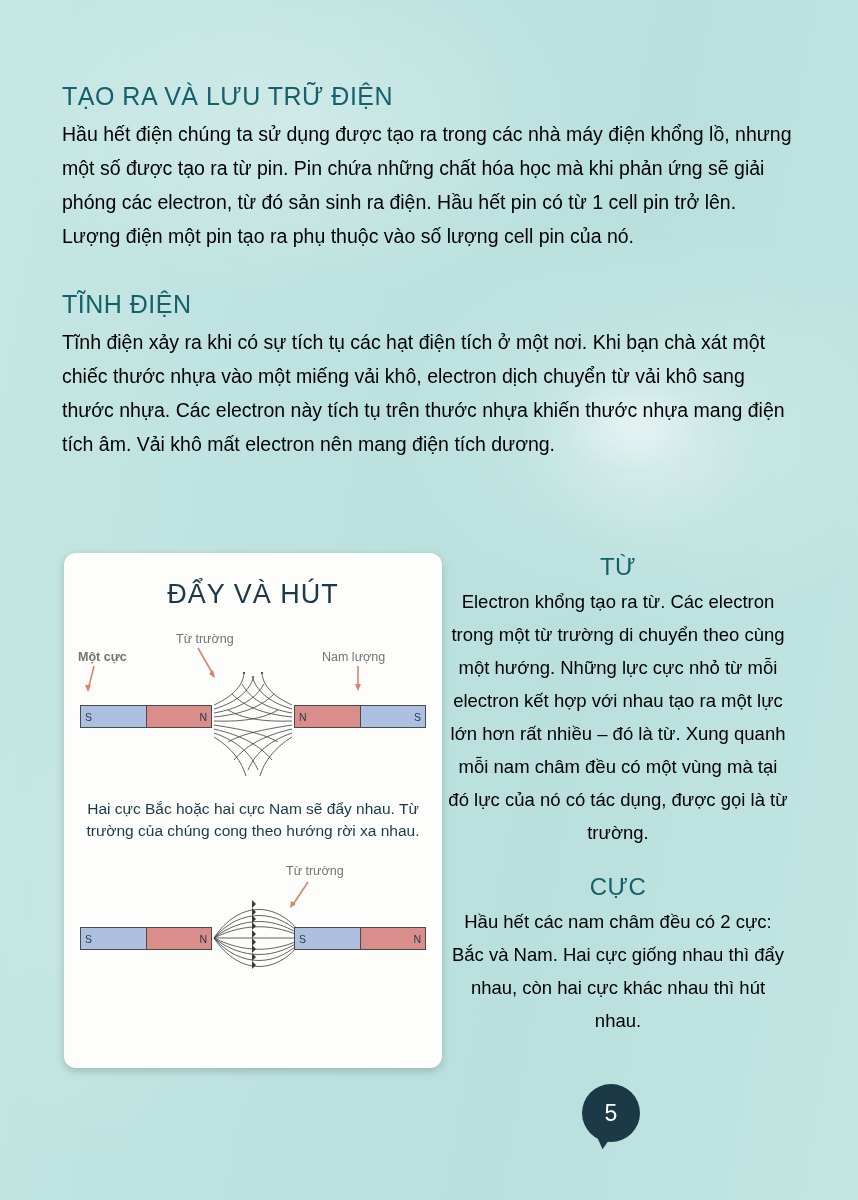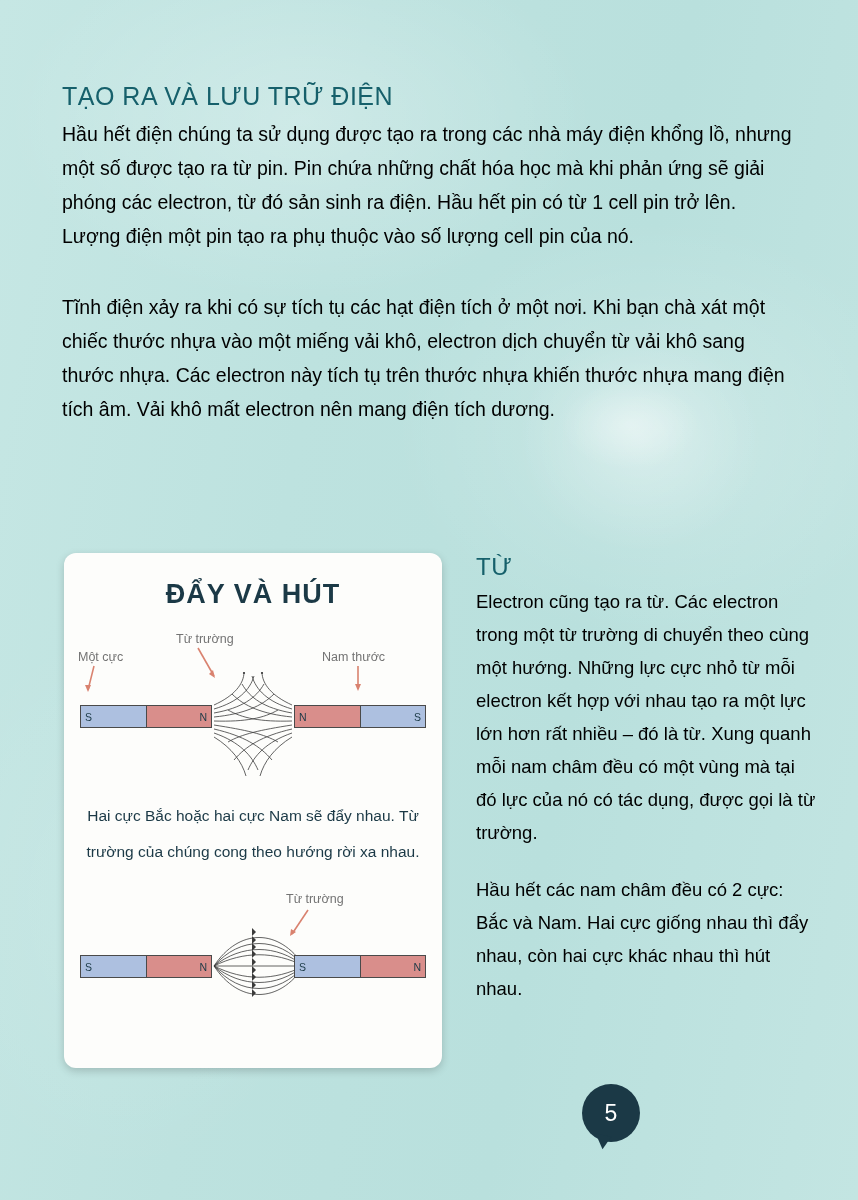--- a/index.html
+++ b/index.html
@@ -83,37 +83,37 @@
     height: 515px;
     background: #fdfdfb;
     border-radius: 12px;
     box-shadow: 0 3px 9px rgba(0,0,0,0.18);
   }
   .card-title {
     text-align: center;
     font-size: 27px;
     color: #1b3946;
     letter-spacing: 1px;
-    font-weight: 700;
+    font-weight: 400;
     margin: 26px 0 0 0;
     text-transform: uppercase;
   }
   .diagram {
     position: relative;
     width: 378px;
   }
   .dg-label {
     position: absolute;
     font-size: 12.5px;
     color: #737373;
     white-space: nowrap;
   }
   .caption {
     font-size: 15.5px;
-    line-height: 36px;
+    line-height: 22px;
     text-align: center;
     color: #1b3946;
     margin: 8px;
     padding: 0 12px;
   }
 
   
   .magnet {
     position: absolute;
     height: 23px;
@@ -143,23 +143,24 @@
     font-size: 10.5px;
     padding-right: 4px;
     box-sizing: border-box;
   }
   .mag-n.left-label { justify-content: flex-start; padding-left: 4px; padding-right: 0; }
   .mag-s.right-label { justify-content: flex-end; padding-right: 4px; padding-left: 0; border-right: none; border-left: 1.2px solid #4a4a4a; }
 
   
   #right-col {
     position: absolute;
-    left: 476px;
+    left: 448px;
     top: 553px;
     width: 340px;
+    text-align: center;
   }
   #right-col h1.section-title { font-size: 24px; margin-bottom: 4px; }
   #right-col p.body-text { font-size: 18.5px; line-height: 33px; }
   .gap { height: 24px; }
 
   
   .page-number {
     position: absolute;
     right: 42px;
     bottom: 58px;
@@ -193,31 +194,32 @@
 <div class="sheen2"></div>
 
 <div class="content">
 
   <div id="top-block">
     <h1 class="section-title">TẠO RA VÀ LƯU TRỮ ĐIỆN</h1>
     <p class="body-text">Hầu hết điện chúng ta sử dụng được tạo ra trong các nhà máy điện khổng lồ, nhưng một số được tạo ra từ pin. Pin chứa những chất hóa học mà khi phản ứng sẽ giải phóng các electron, từ đó sản sinh ra điện. Hầu hết pin có từ 1 cell pin trở lên. Lượng điện một pin tạo ra phụ thuộc vào số lượng cell pin của nó.</p>
   </div>
 
   <div id="static-block">
+    <h1 class="section-title">TĨNH ĐIỆN</h1>
     <p class="body-text">Tĩnh điện xảy ra khi có sự tích tụ các hạt điện tích ở một nơi. Khi bạn chà xát một chiếc thước nhựa vào một miếng vải khô, electron dịch chuyển từ vải khô sang thước nhựa. Các electron này tích tụ trên thước nhựa khiến thước nhựa mang điện tích âm. Vải khô mất electron nên mang điện tích dương.</p>
   </div>
 
   <div class="card">
     <h2 class="card-title">ĐẨY VÀ HÚT</h2>
 
     <div class="diagram" style="height:190px;">
 
-      <span class="dg-label" style="left:14px; top:40px;">Một cực</span>
+      <span class="dg-label" style="left:14px; top:40px;font-weight:bold;">Một cực</span>
       <span class="dg-label" style="left:112px; top:22px;">Từ trường</span>
-      <span class="dg-label" style="left:258px; top:40px;">Nam thước</span>
+      <span class="dg-label" style="left:258px; top:40px;">Nam lượng</span>
 
       <svg width="378" height="190" style="position:absolute; left:0; top:0;">
 
         <path d="M30 56 L24 80" stroke="#d9826f" stroke-width="1.6" fill="none"></path>
         <path d="M24 82 l-3 -7 l6 0 z" fill="#d9826f"></path>
 
         <path d="M134 38 L150 66" stroke="#d9826f" stroke-width="1.6" fill="none"></path>
         <path d="M151 68 l-6 -4 l4 -4 z" fill="#d9826f"></path>
 
         <path d="M294 56 L294 78" stroke="#d9826f" stroke-width="1.6" fill="none"></path>
@@ -305,24 +307,25 @@
         <span class="mag-s">S</span>
         <span class="mag-n">N</span>
       </div>
     </div>
 
   </div>
 
   <div id="right-col">
     <div>
       <h1 class="section-title">TỪ</h1>
-      <p class="body-text">Electron cũng tạo ra từ. Các electron trong một từ trường di chuyển theo cùng một hướng. Những lực cực nhỏ từ mỗi electron kết hợp với nhau tạo ra một lực lớn hơn rất nhiều – đó là từ. Xung quanh mỗi nam châm đều có một vùng mà tại đó lực của nó có tác dụng, được gọi là từ trường.</p>
+      <p class="body-text">Electron khổng tạo ra từ. Các electron trong một từ trường di chuyển theo cùng một hướng. Những lực cực nhỏ từ mỗi electron kết hợp với nhau tạo ra một lực lớn hơn rất nhiều – đó là từ. Xung quanh mỗi nam châm đều có một vùng mà tại đó lực của nó có tác dụng, được gọi là từ trường.</p>
     </div>
     <div class="gap"></div>
     <div>
+      <h1 class="section-title">CỰC</h1>
       <p class="body-text">Hầu hết các nam châm đều có 2 cực: Bắc và Nam. Hai cực giống nhau thì đẩy nhau, còn hai cực khác nhau thì hút nhau.</p>
     </div>
   </div>
 
   <div class="page-number">
     <span>5</span>
   </div>
 
 </div>
 

